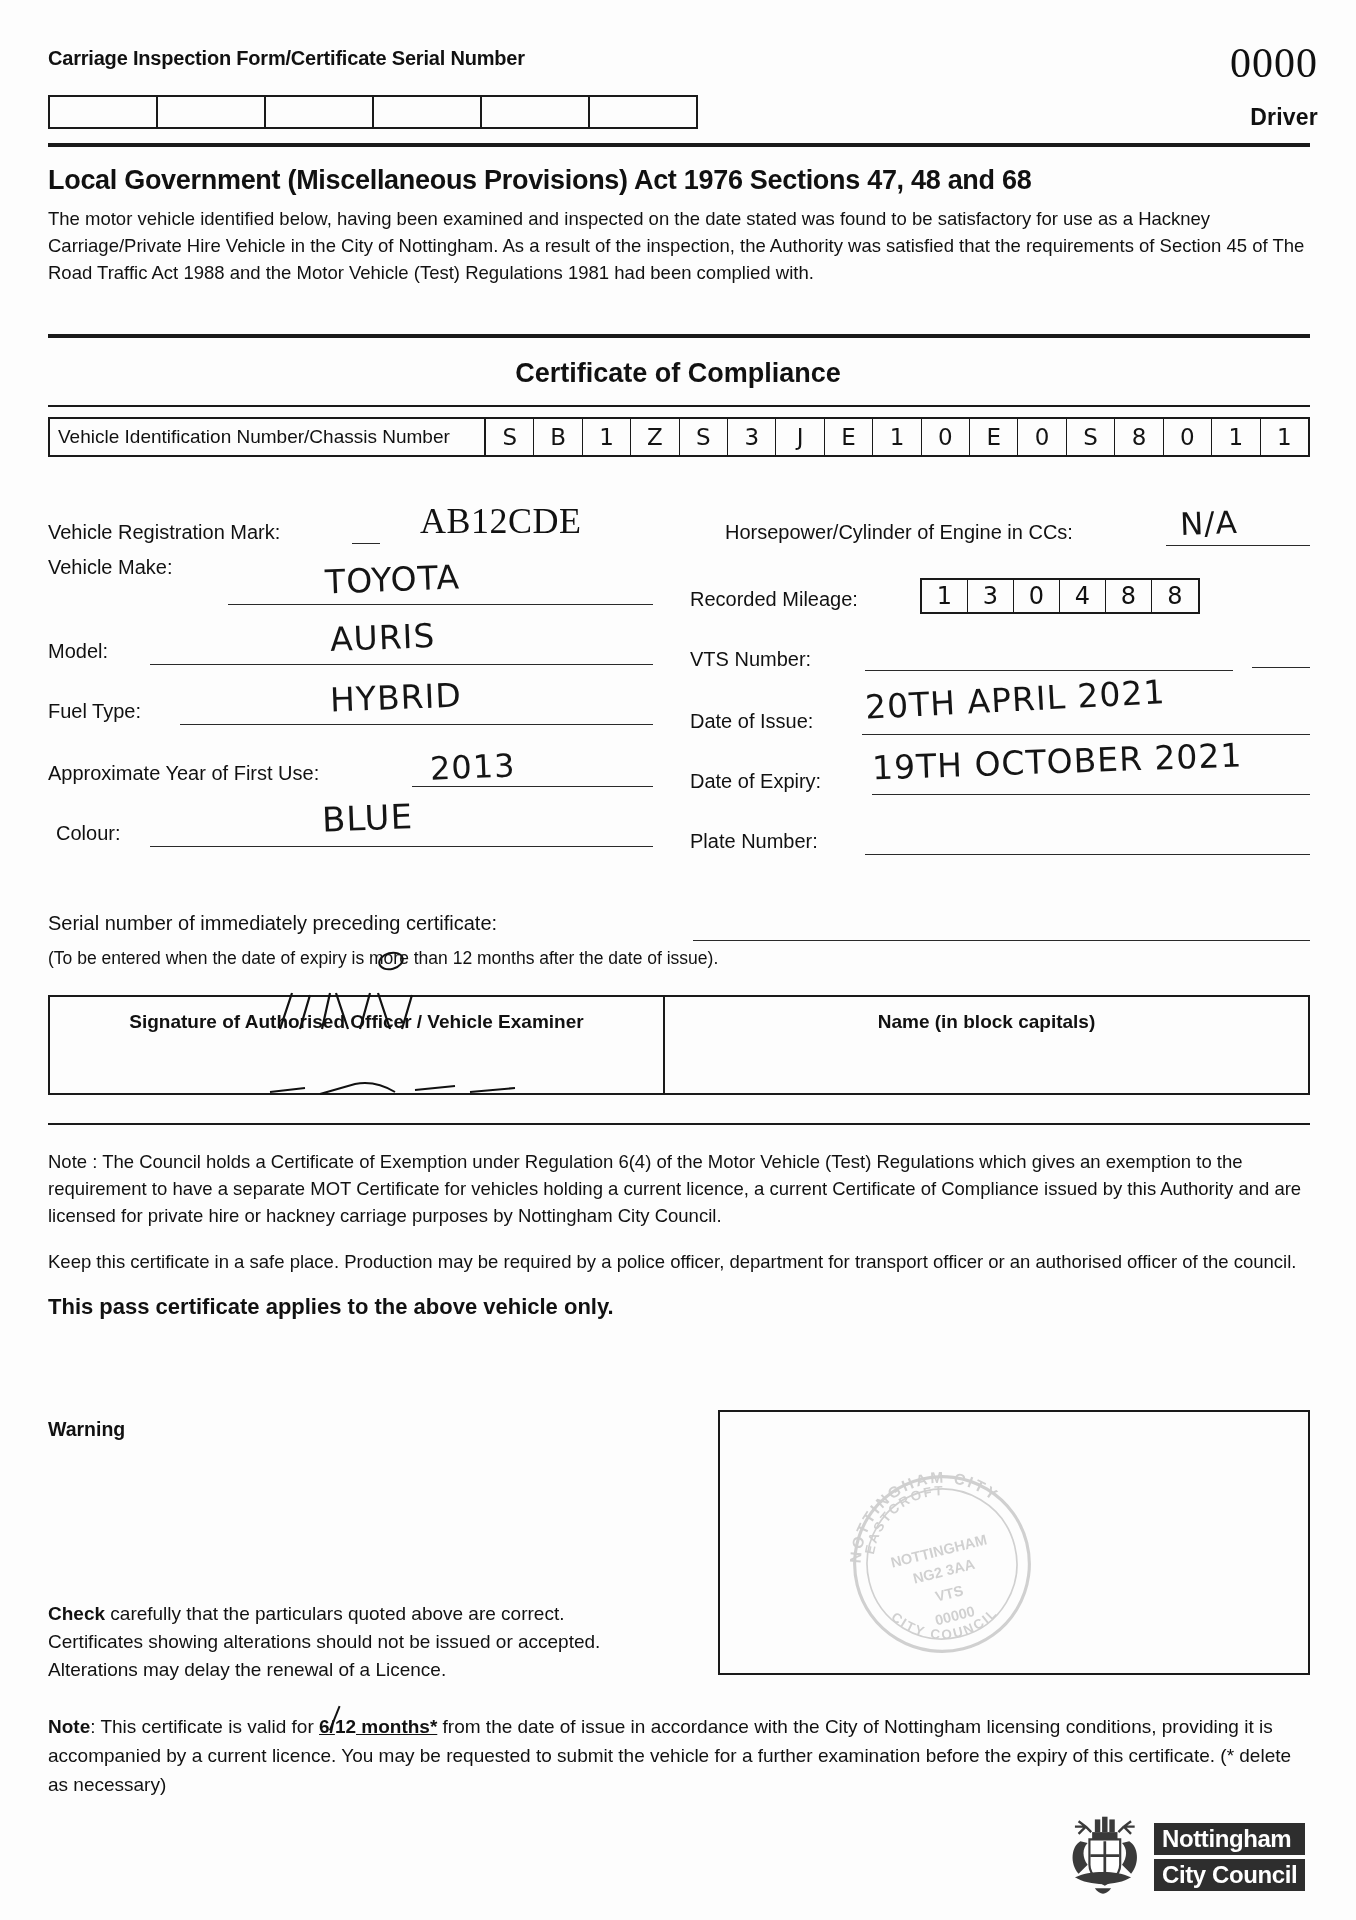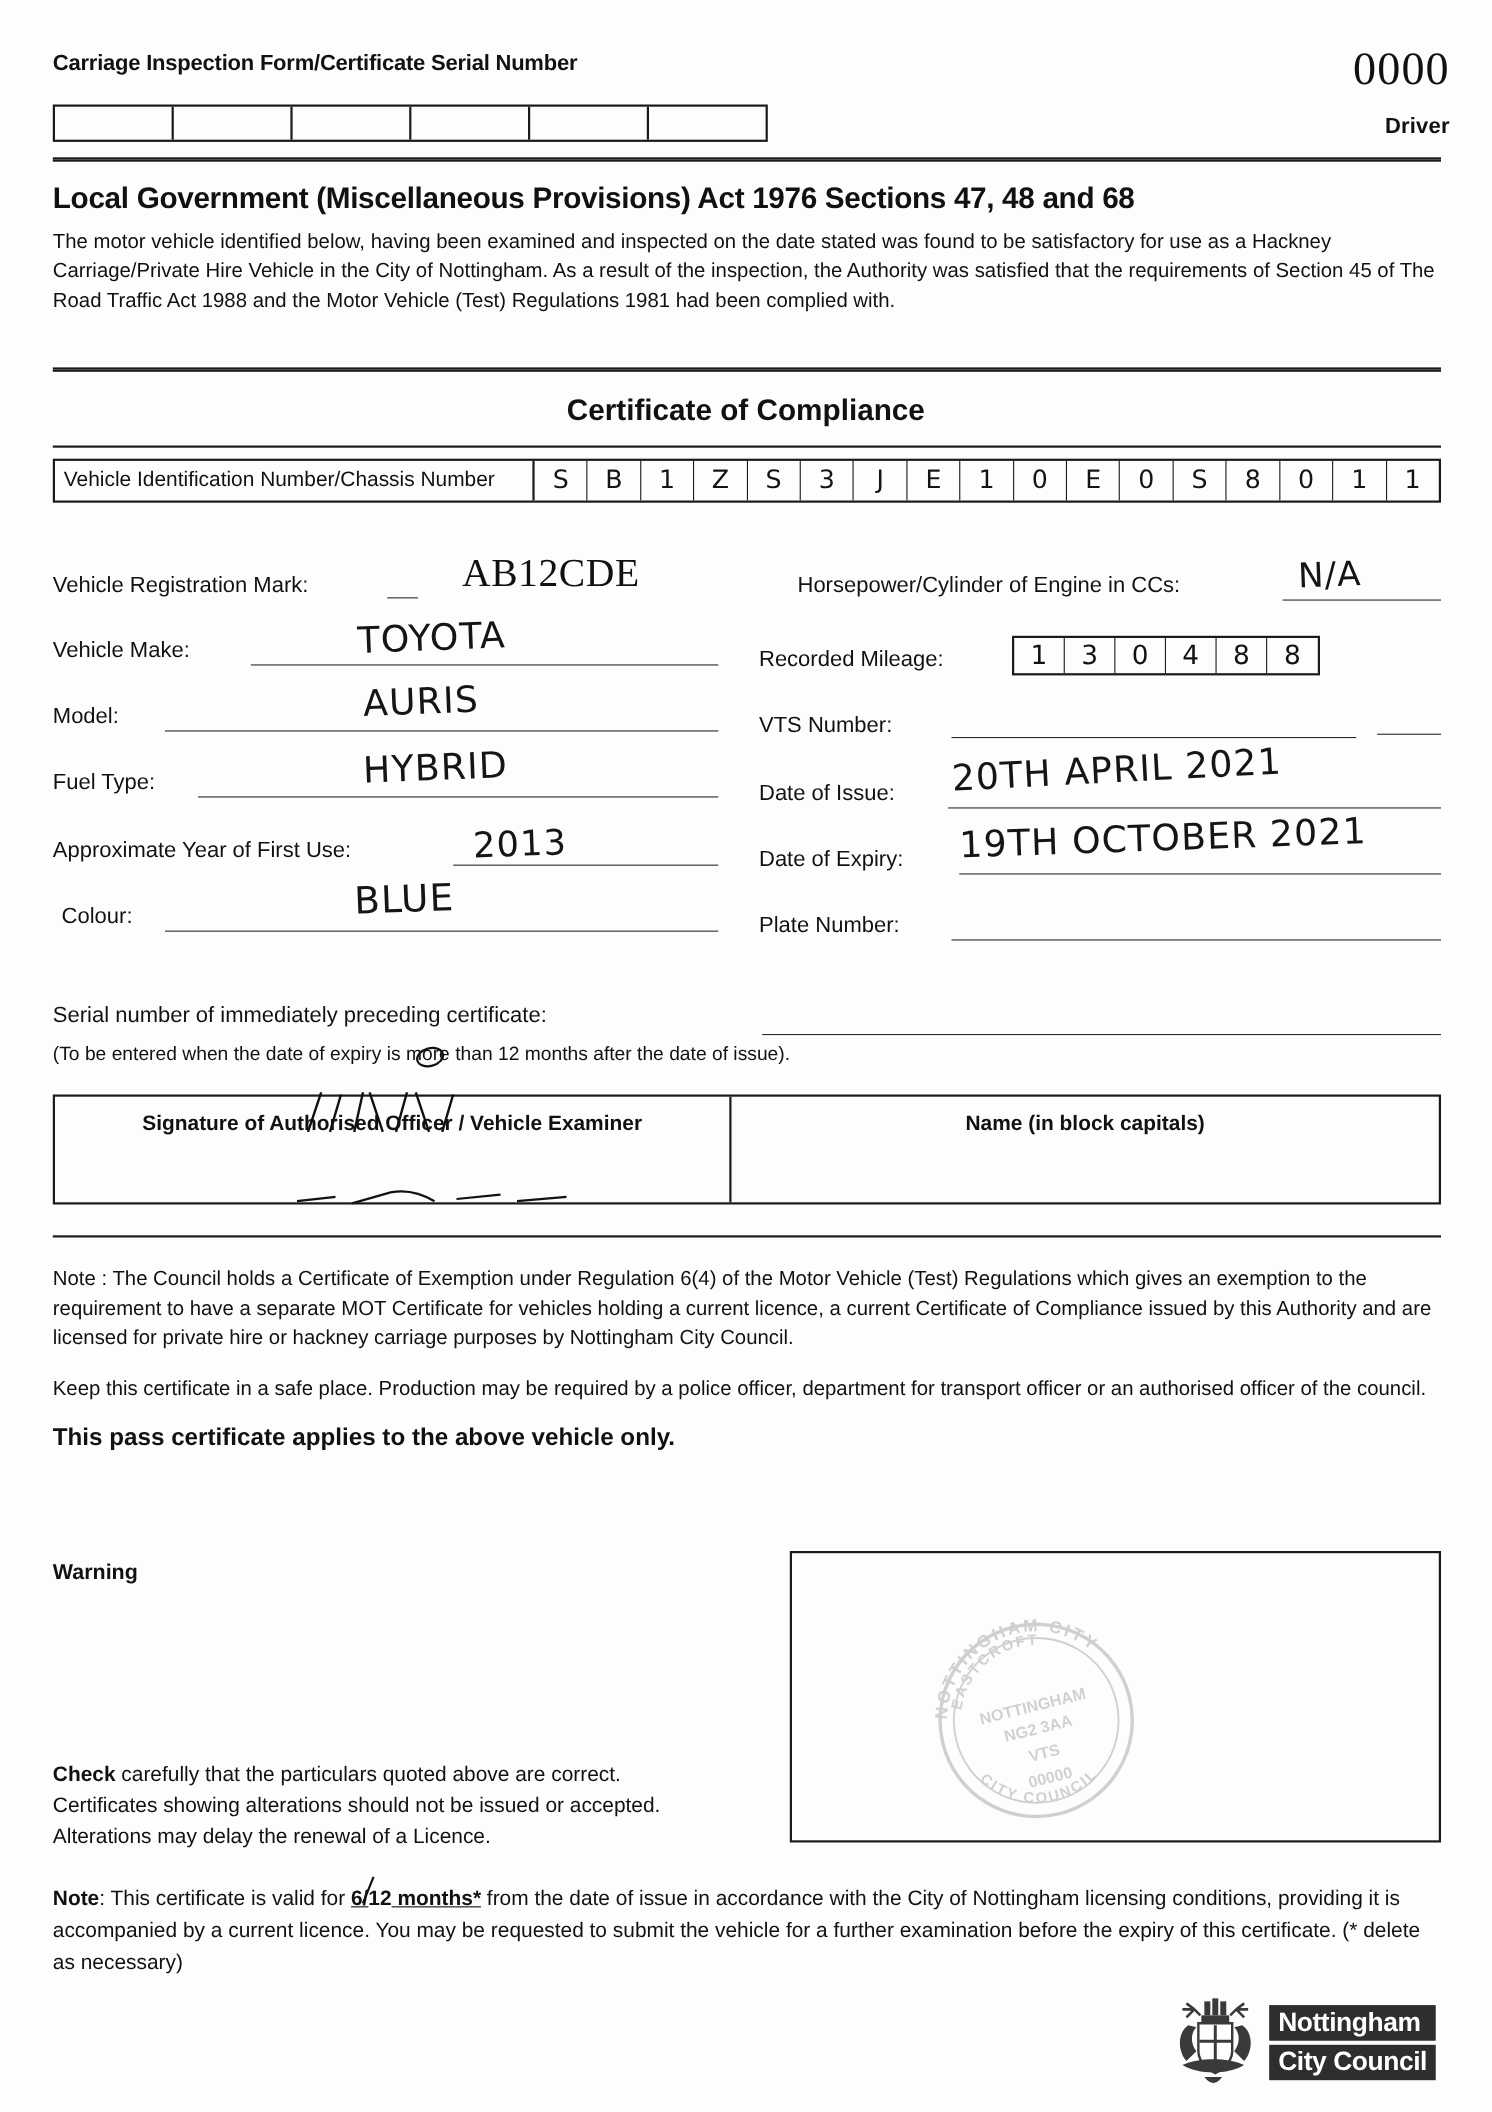--- a/index.html
+++ b/index.html
@@ -56,21 +56,21 @@
     position: absolute;
     right: 38px; top: 42px;
     font-family: "Liberation Serif", serif;
     font-size: 42px;
     letter-spacing: 1px;
     line-height: 1;
   }
   #driver-label {
     position: absolute;
     right: 38px; top: 104px;
-    font-size: 20px;
+    font-size: 23px;
     font-weight: bold;
     letter-spacing: 0.2px;
   }
 
   
   .sep {
     position: absolute;
     left: 48px;
     width: 1262px;
     height: 0;
@@ -411,21 +411,21 @@
       <div class="vcell">0</div>
       <div class="vcell">1</div>
       <div class="vcell">1</div>
     </div>
   </div>
 
   <div class="field-label" style="left:48px; top:521px;">Vehicle Registration Mark:</div>
   <div class="field-line" style="left:352px; top:543px; width:28px;"></div>
   <div id="reg-typed">AB12CDE</div>
 
-  <div class="field-label" style="left:48px; top:580px;">Vehicle Make:</div>
+  <div class="field-label" style="left:48px; top:556px;">Vehicle Make:</div>
   <div class="field-line" style="left:228px; top:604px; width:425px;"></div>
   <div class="field-value hand" style="left:325px; top:560px; font-size:33px;">TOYOTA</div>
 
   <div class="field-label" style="left:48px; top:640px;">Model:</div>
   <div class="field-line" style="left:150px; top:664px; width:503px;"></div>
   <div class="field-value hand" style="left:330px; top:618px; font-size:33px;">AURIS</div>
 
   <div class="field-label" style="left:48px; top:700px;">Fuel Type:</div>
   <div class="field-line" style="left:180px; top:724px; width:473px;"></div>
   <div class="field-value hand" style="left:330px; top:678px; font-size:33px;">HYBRID</div>

